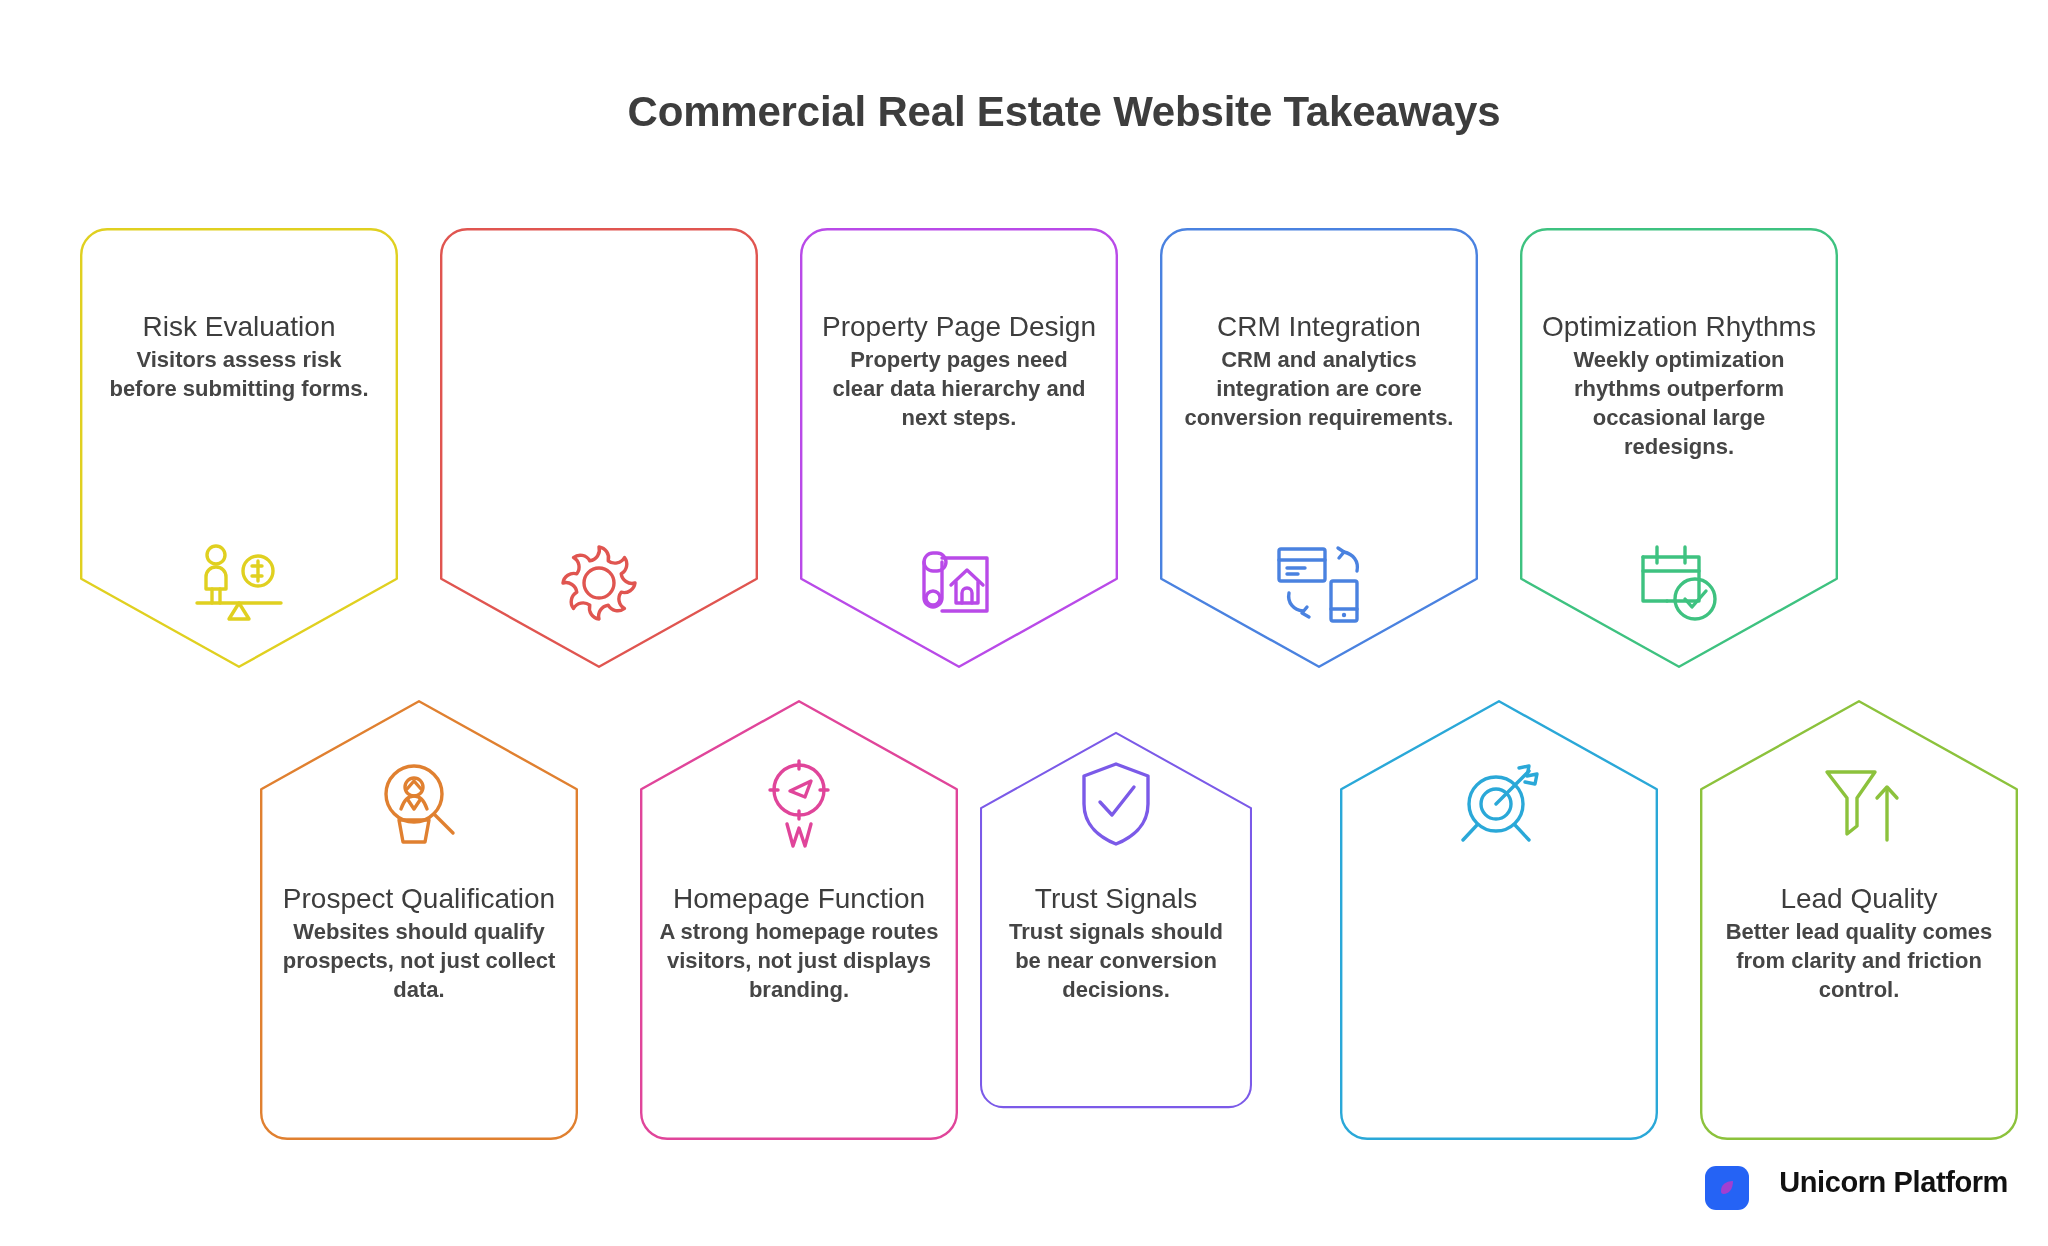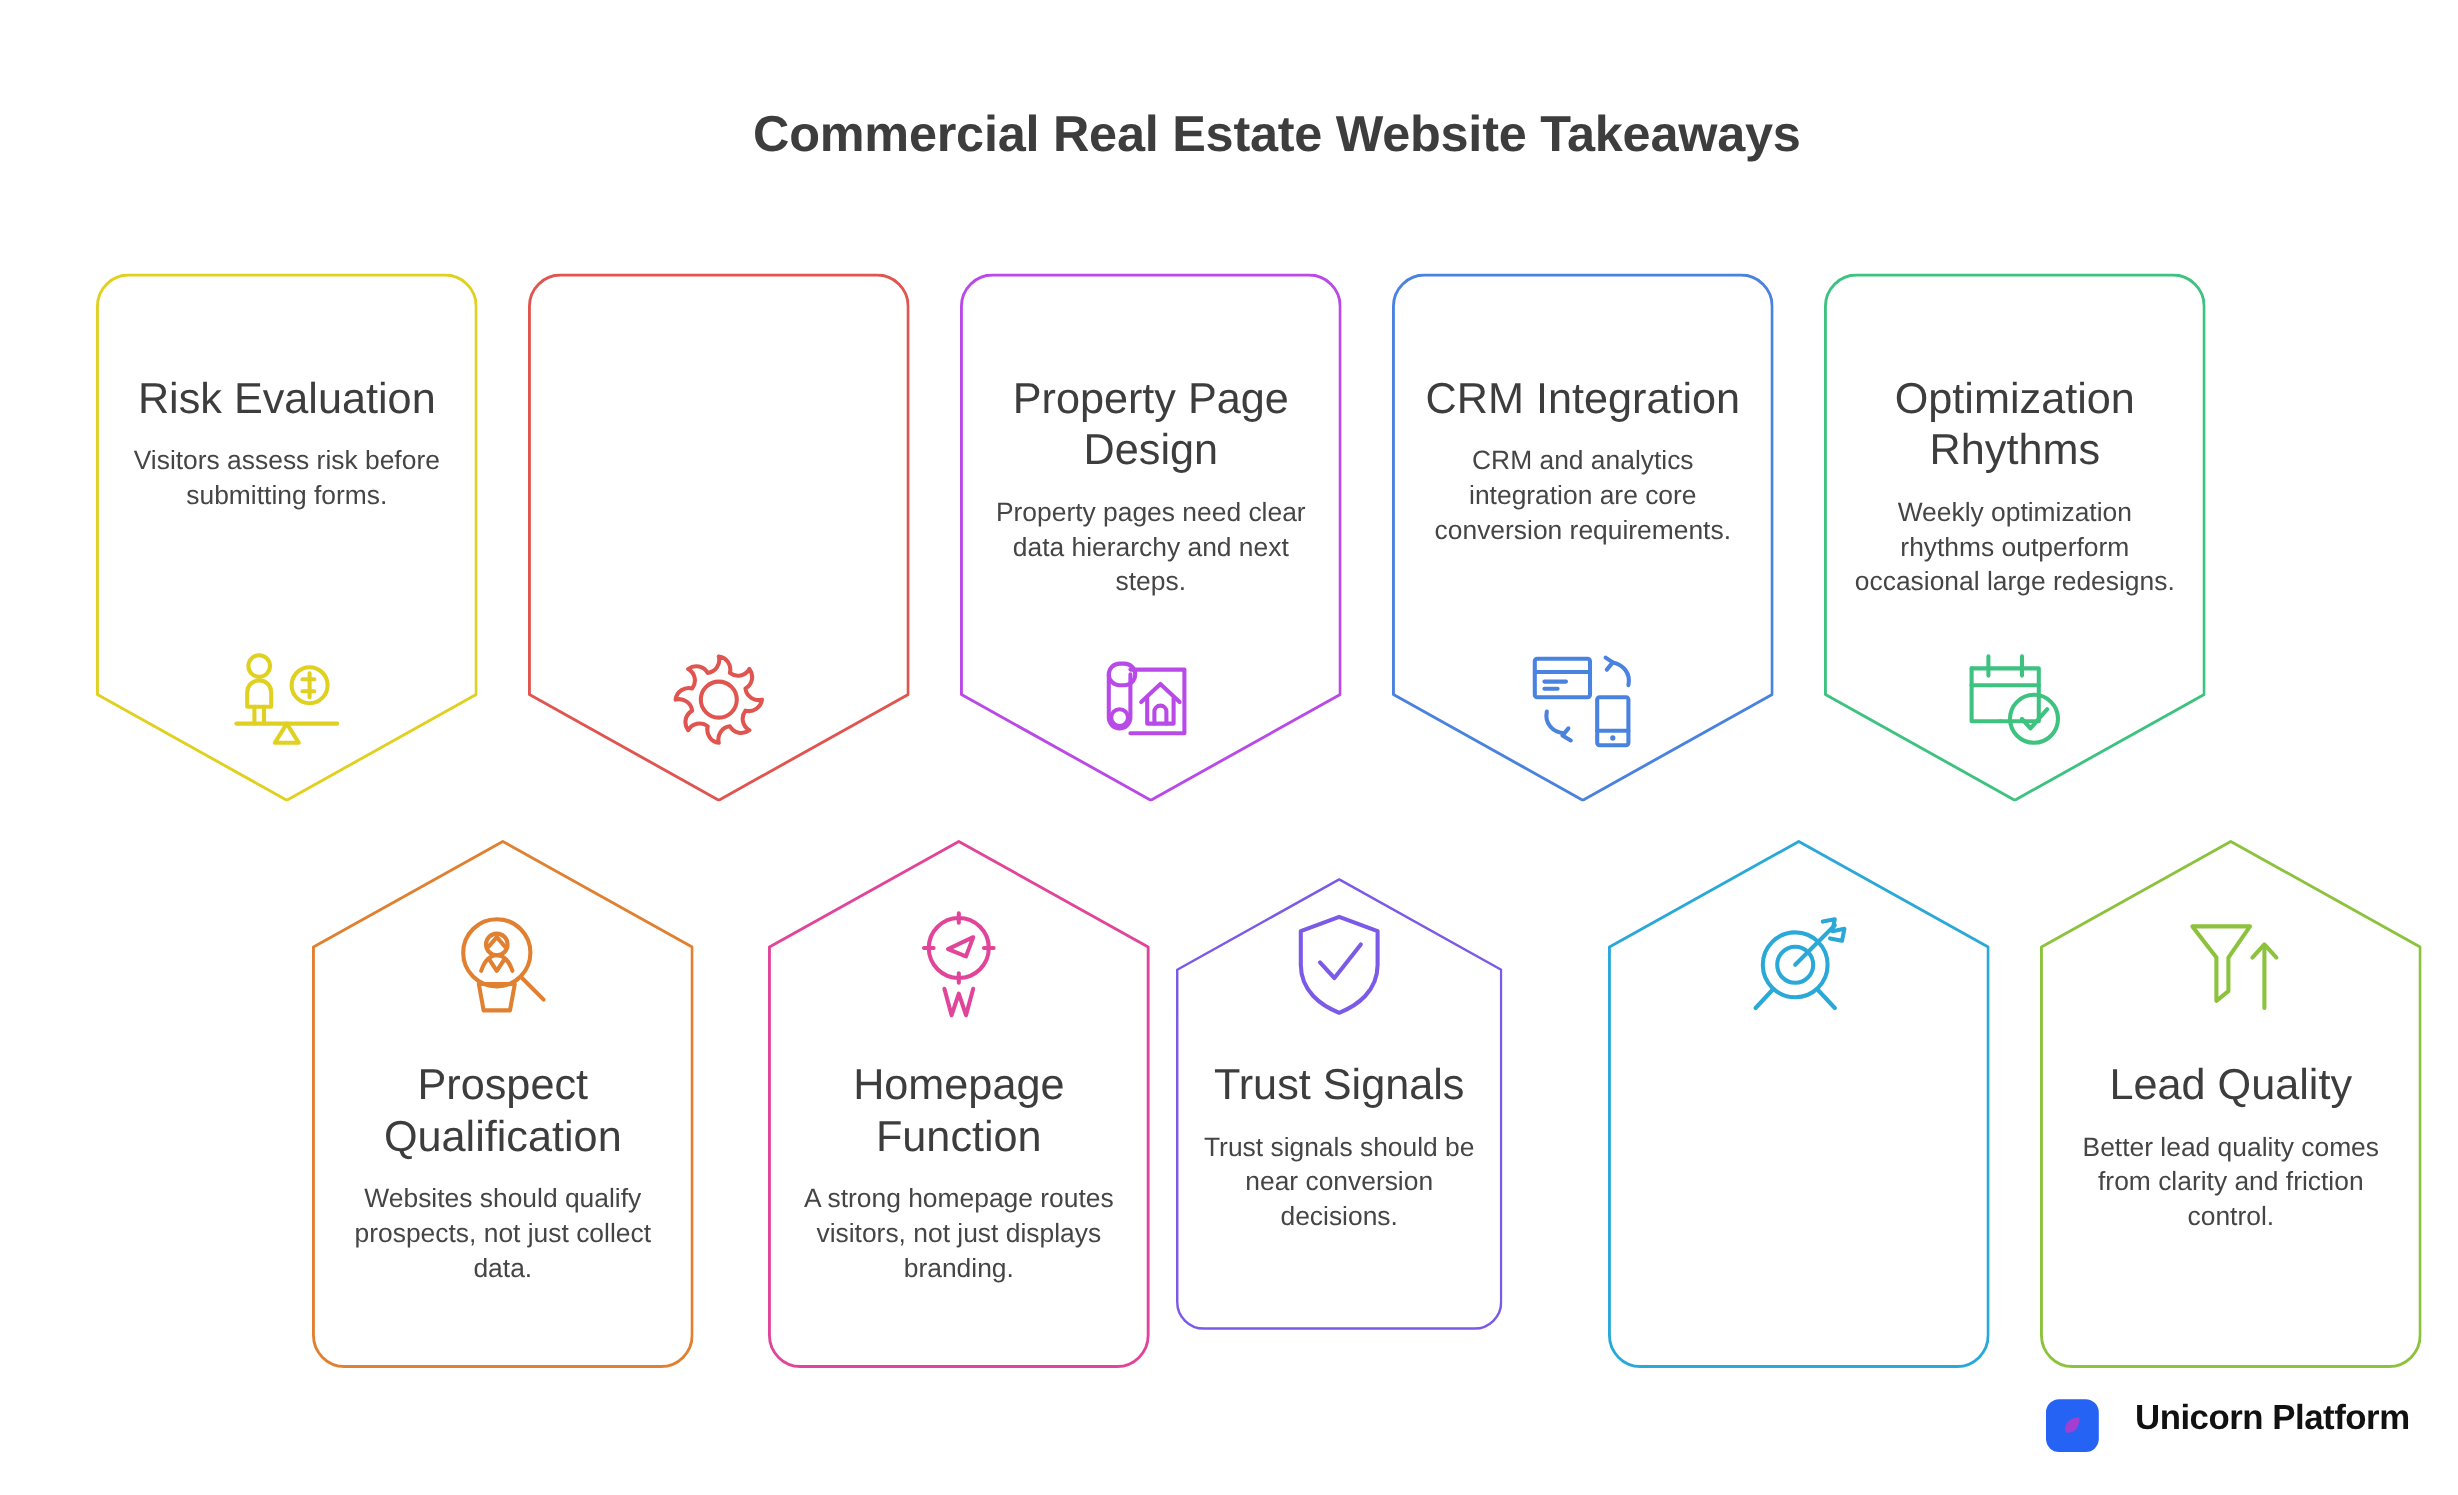--- a/index.html
+++ b/index.html
@@ -42,31 +42,31 @@
     display: block;
   }
   .card .content {
     position: absolute;
     left: 0;
     width: 100%;
     text-align: center;
     padding: 0 22px;
   }
   .card .title {
-    font-size: 36px;
+    font-size: 28px;
     color: #3d3d3d;
     line-height: 1.2;
     font-weight: 400;
   }
   .card .desc {
-    margin-top: 16px;
+    margin-top: 1px;
     font-size: 22px;
     color: #454545;
     line-height: 1.32;
-    font-weight: 400;
+    font-weight: 700;
   }
   .card .icon-wrap {
     position: absolute;
     left: 0;
     width: 100%;
     display: flex;
     align-items: center;
     justify-content: center;
   }
 

